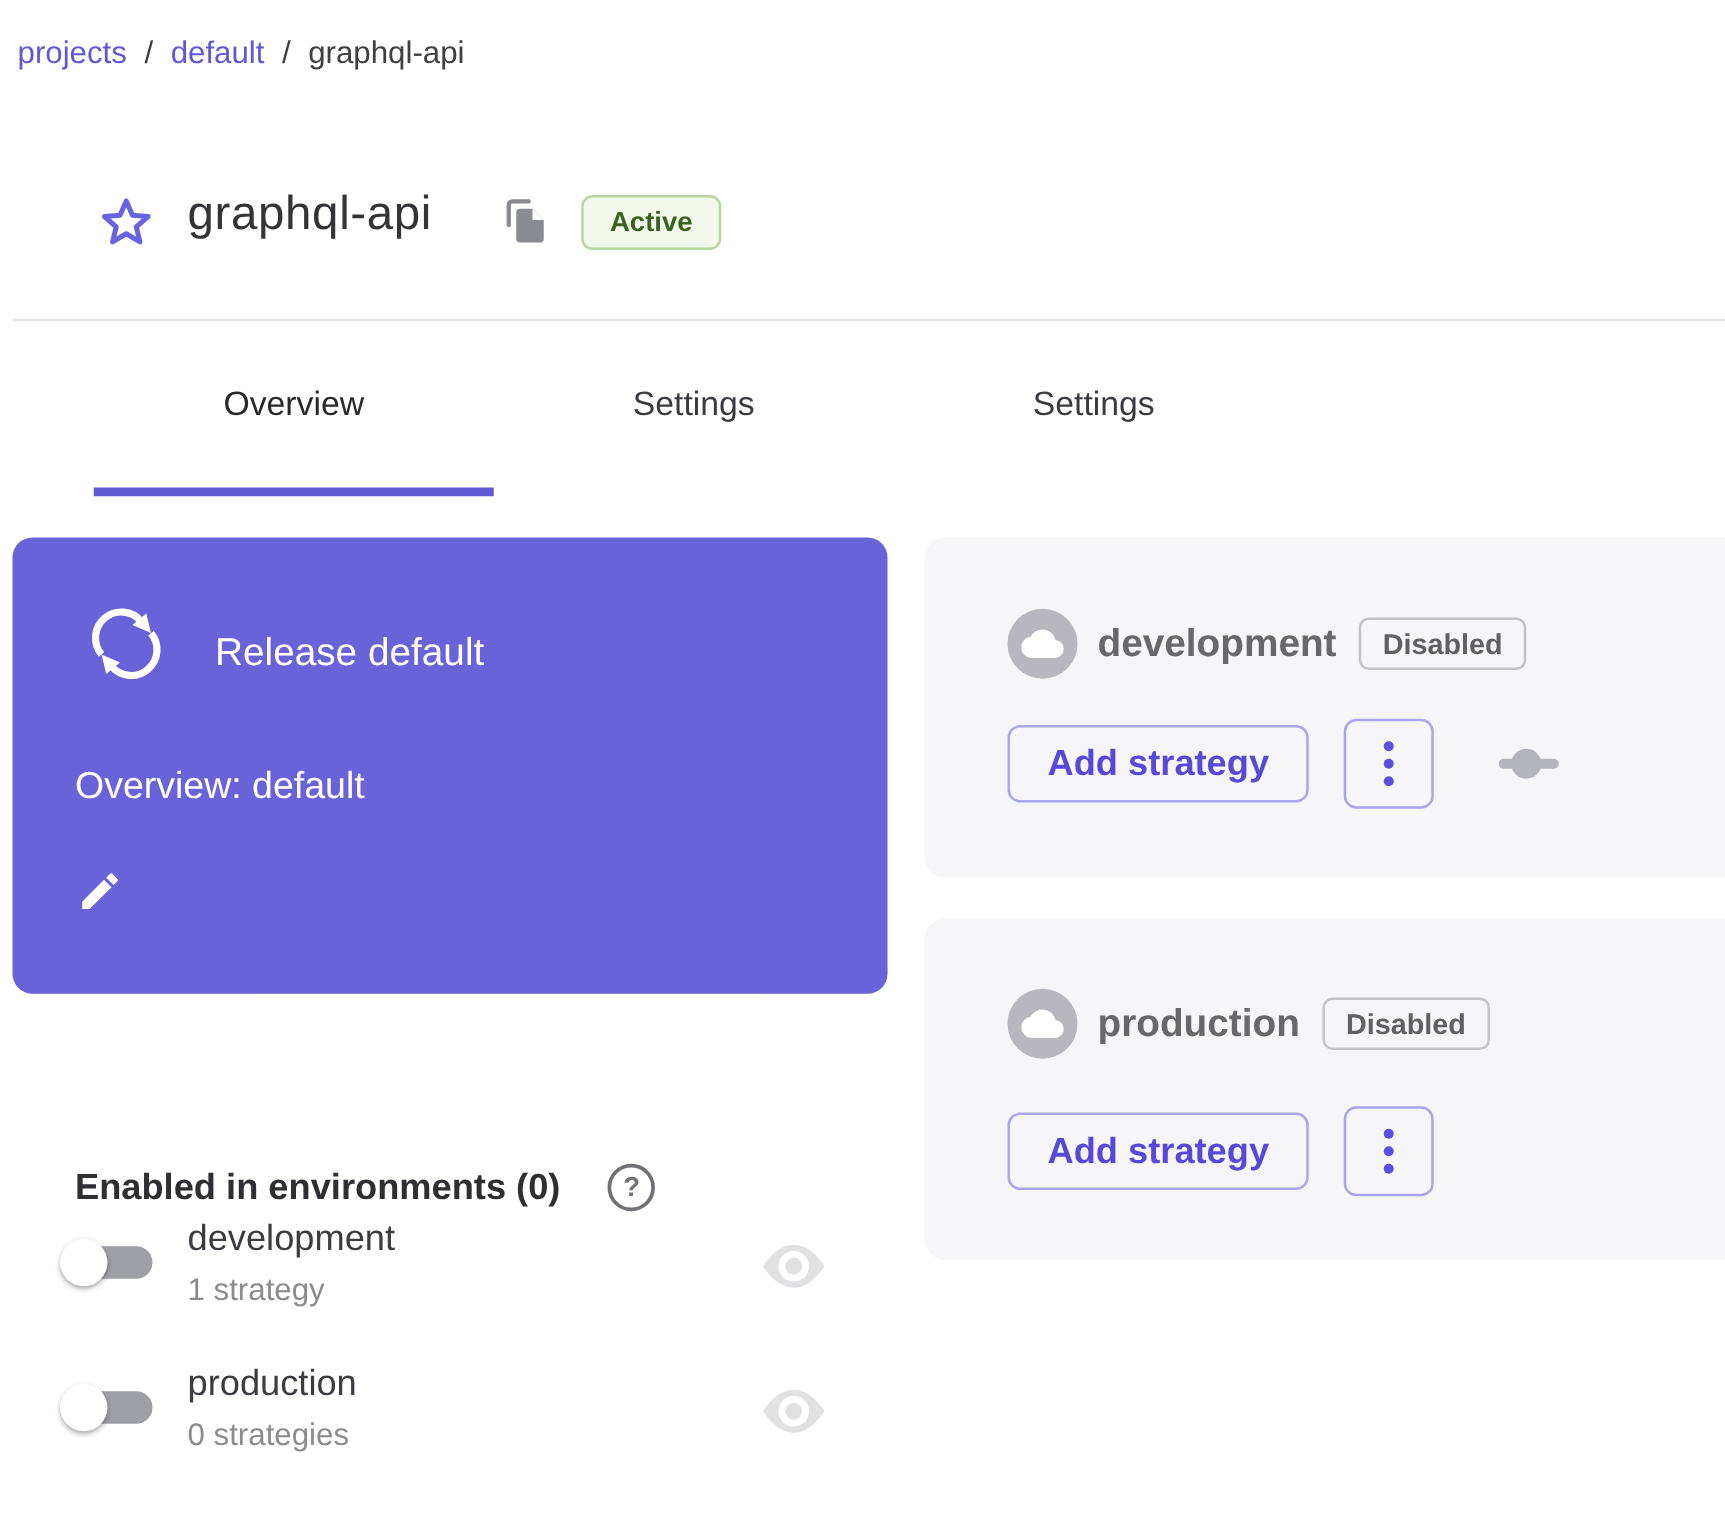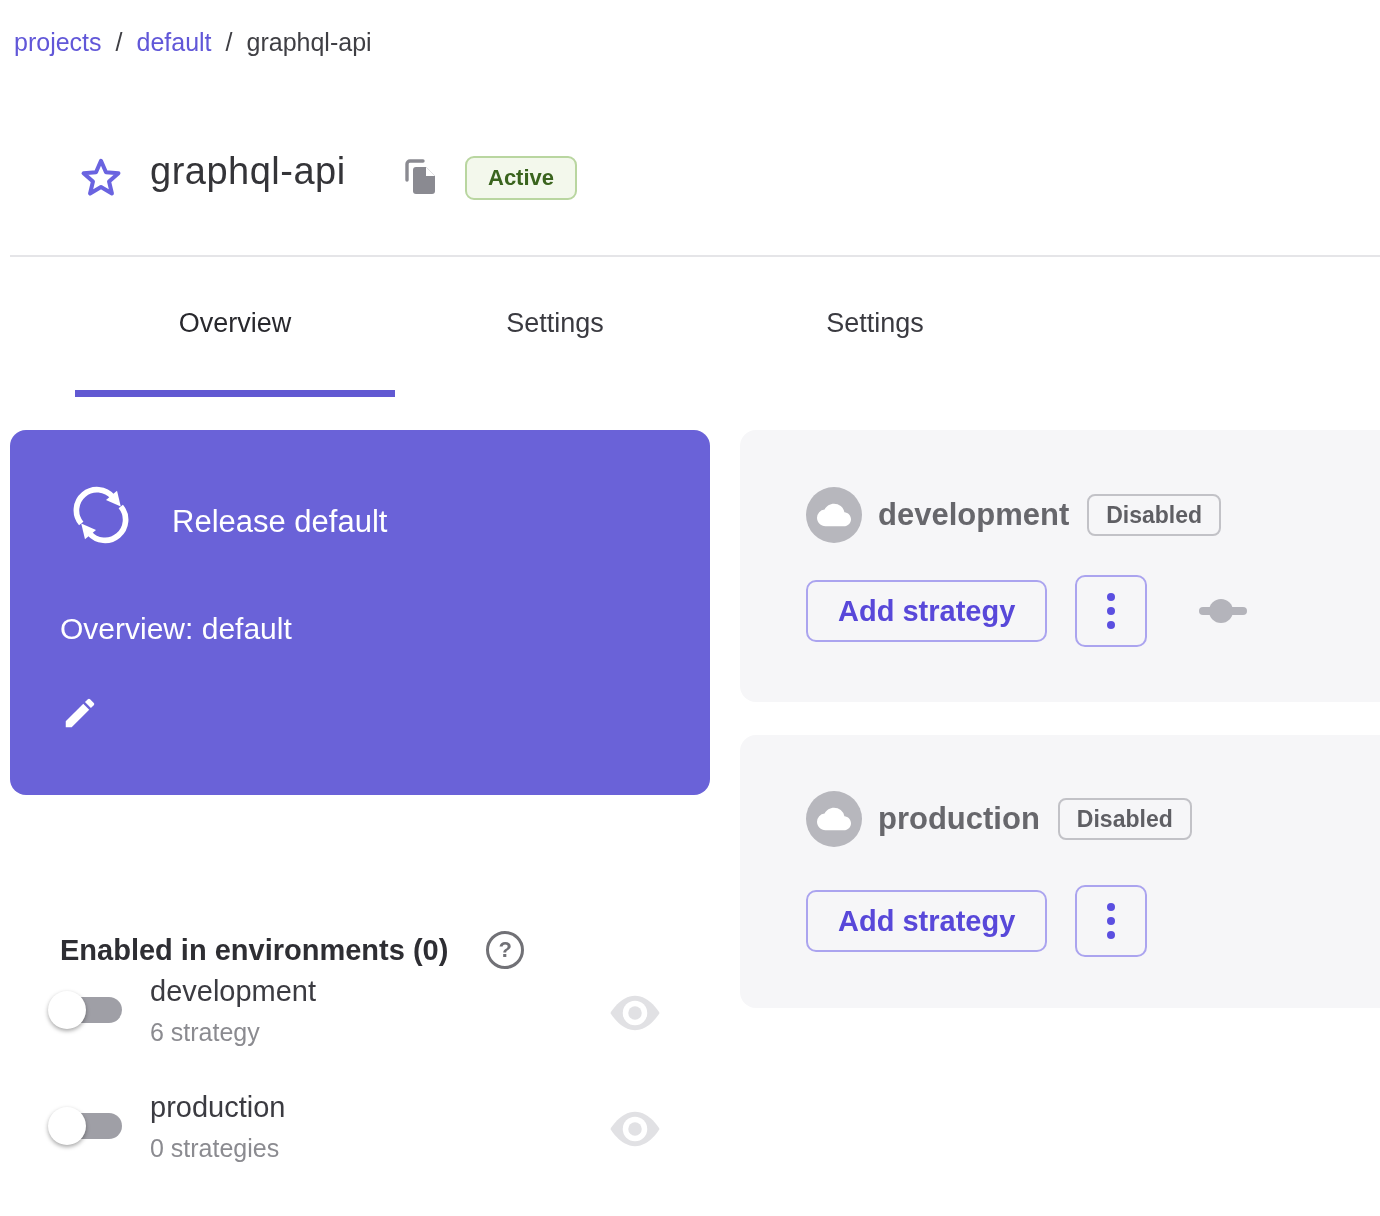--- a/index.html
+++ b/index.html
@@ -140,21 +140,21 @@
       <button class="help-btn">
         <span>?</span>
       </button>
     </div>
 
     <button class="switch" style="top:163px;">
       <span class="track"></span>
       <span class="knob"></span>
     </button>
     <span class="env-row-name" style="top:150px;">development</span>
-    <span class="env-row-strategies" style="top:193px;">6 strategy</span>
+    <span class="env-row-strategies" style="top:193px;">1 strategy</span>
     <button class="eye-btn" style="top:168px;">
       <svg width="54" height="40" viewBox="0 0 44 32">
         <path d="M22 2 C10 2 2 16 2 16 C2 16 10 30 22 30 C34 30 42 16 42 16 C42 16 34 2 22 2 Z" fill="#e1e1e4"></path>
         <circle cx="22" cy="16" r="10" fill="#ffffff"></circle>
         <circle cx="22" cy="16" r="5.5" fill="#e1e1e4"></circle>
       </svg>
     </button>
 
     <button class="switch" style="top:279px;">
       <span class="track"></span>

